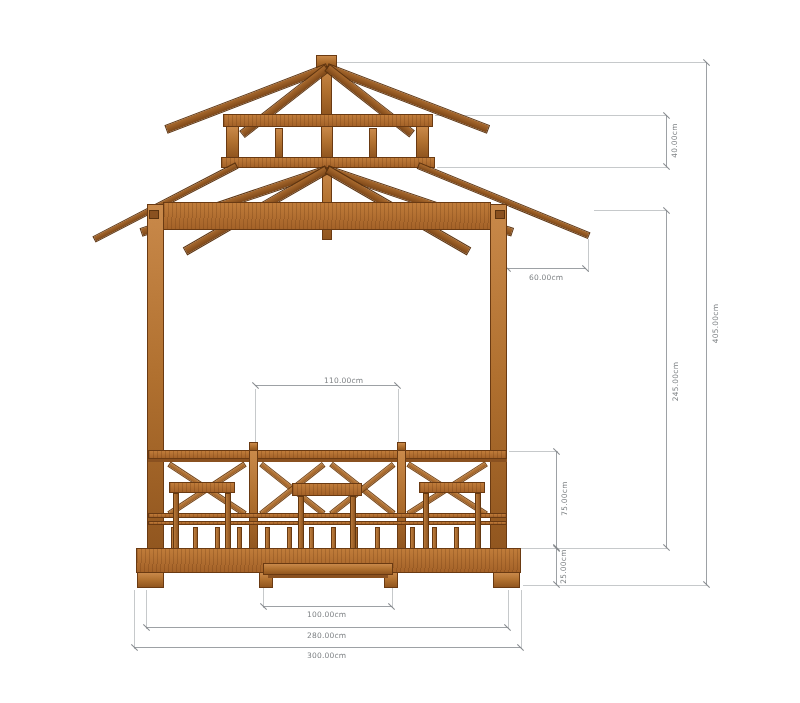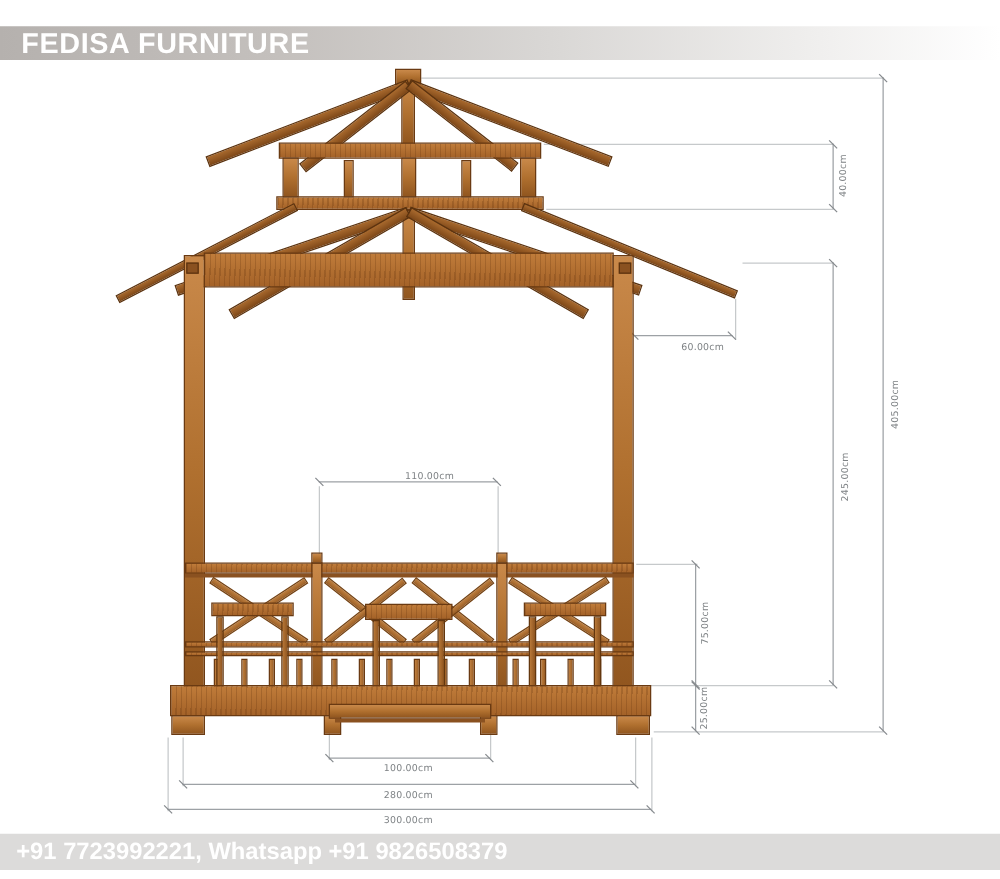--- a/index.html
+++ b/index.html
@@ -156,26 +156,20 @@
   <div class="wd" style="left:493px;top:572px;width:27px;height:16px"></div>
   <div class="wg" style="left:136px;top:548px;width:385px;height:25px"></div>
   <div class="wd" style="left:263px;top:563px;width:130px;height:12px"></div>
   <div class="dkstrip" style="left:268px;top:575px;width:120px;height:3px"></div>
 
   <span class="dlab vrot" style="left:657px;top:136px">40.00cm</span>
   <span class="dlab vrot" style="left:696px;top:319px">405.00cm</span>
   <span class="dlab vrot" style="left:656px;top:377px">245.00cm</span>
   <span class="dlab vrot" style="left:547px;top:494px">75.00cm</span>
   <span class="dlab vrot" style="left:546px;top:562px">25.00cm</span>
-  <span class="dlab" style="left:545px;top:273px">60.00cm</span>
+  <span class="dlab" style="left:529px;top:273px">60.00cm</span>
   <span class="dlab" style="left:324px;top:376px">110.00cm</span>
   <span class="dlab" style="left:307px;top:610px">100.00cm</span>
   <span class="dlab" style="left:307px;top:631px">280.00cm</span>
   <span class="dlab" style="left:307px;top:651px">300.00cm</span>
 
-  <div id="hdr">
-    <span>FEDISA FURNITURE</span>
-  </div>
-  <div id="ftr">
-    <span>+91 7723992221, Whatsapp +91 9826508379</span>
-  </div>
 
 </div>
 
 </body></html>

